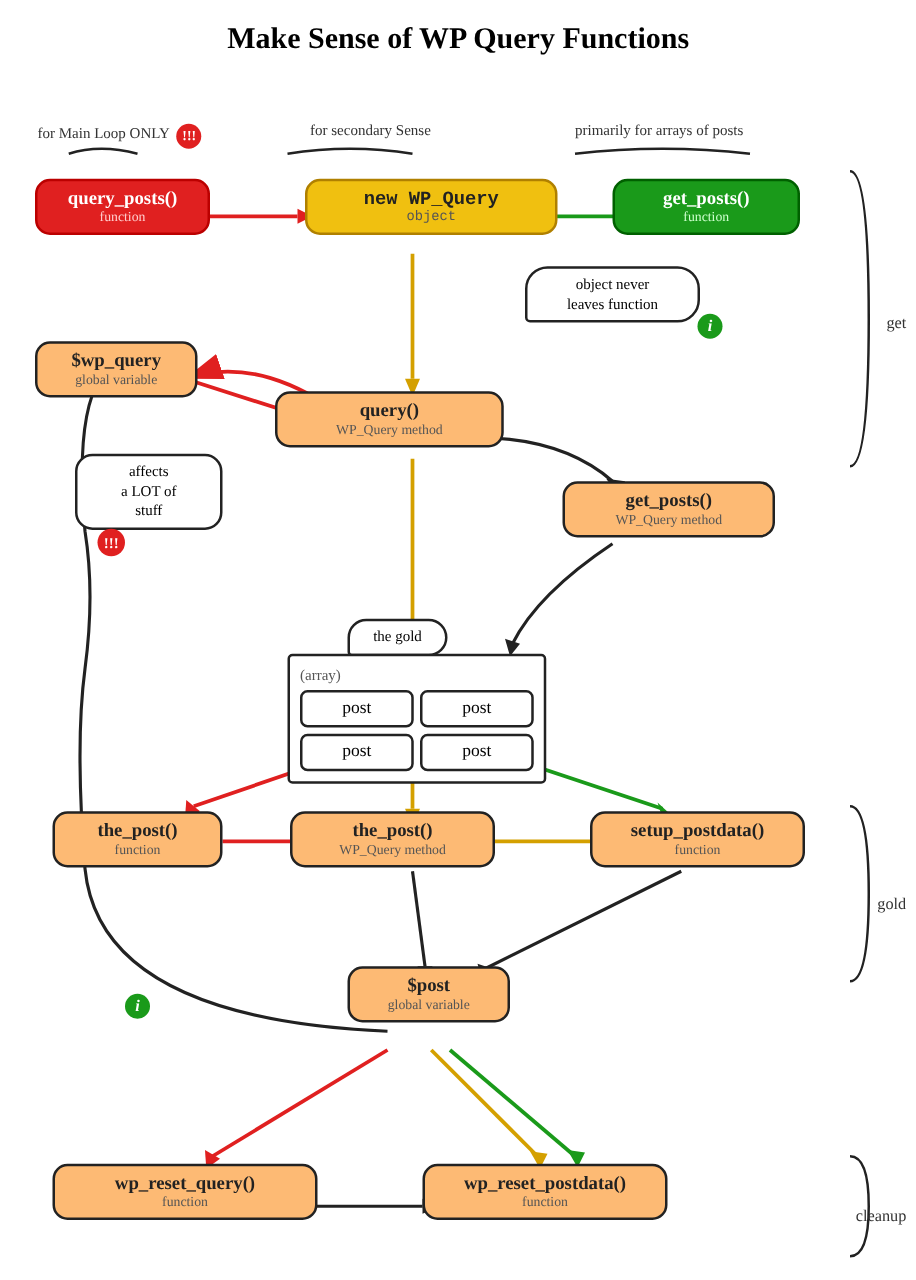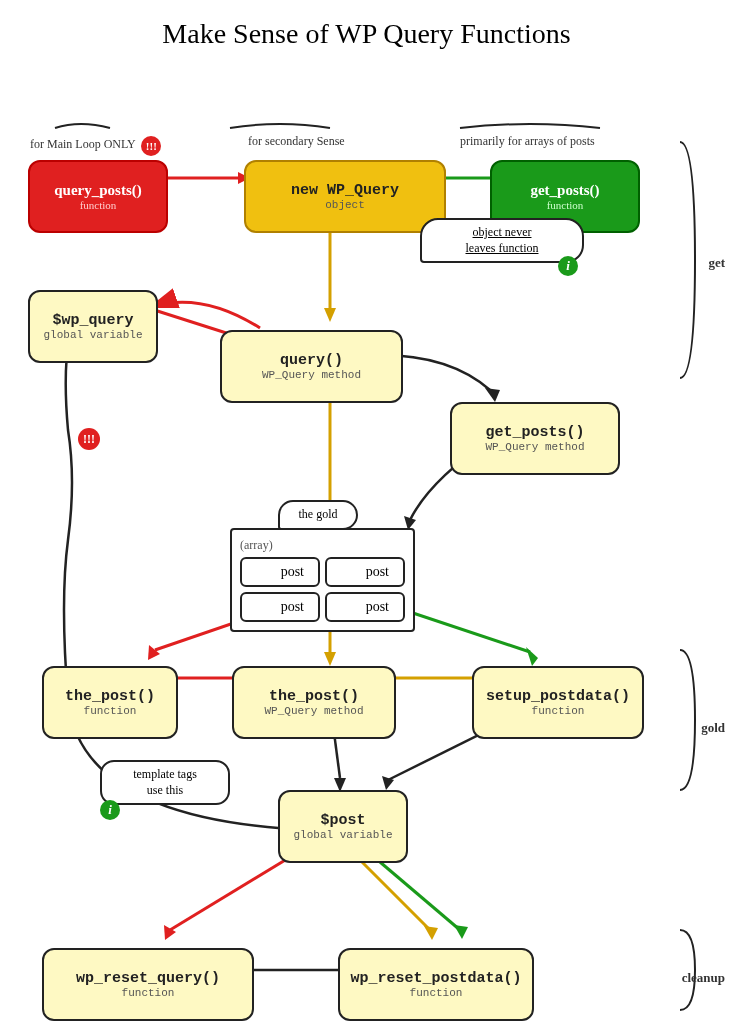--- a/index.html
+++ b/index.html
@@ -6,39 +6,38 @@
     body {
       background: #fff;
       font-family: 'Comic Sans MS', 'Chalkboard SE', cursive;
       width: 733px;
       min-height: 1024px;
       position: relative;
       overflow-x: hidden;
     }
     .page-title {
       text-align: center;
-      font-size: 28px;
-      font-weight: normal;
+      font-size: 24px;
+      font-weight: bold;
       padding: 18px 10px 10px 10px;
       font-family: 'Comic Sans MS', cursive;
     }
     .diagram-container {
       position: relative;
       width: 733px;
       height: 970px;
     }
     
     .box {
       position: absolute;
       border: 2.5px solid #222;
       border-radius: 12px;
       text-align: center;
       background: #fff;
-      padding: 20px 10px;
-      margin-top: 12px;
+      padding: 6px 10px;
     }
     .box .box-title {
       font-size: 15px;
       font-weight: bold;
       display: block;
     }
     .box .box-sub {
       font-size: 11px;
       color: #555;
       display: block;
@@ -54,24 +53,23 @@
       border-color: #b08000;
       color: #222;
     }
     .box-green {
       background: #1a9a1a;
       border-color: #006000;
       color: #fff;
     }
     .box-green .box-sub { color: #ccffcc; }
     .box-plain {
-      background: #fef9c3;
+      background: #fdba74;
       border-color: #222;
       color: #222;
-      font-family: Liberation Mono, monospace;
     }
     
     .array-container {
       position: absolute;
       border: 2px solid #222;
       border-radius: 4px;
       background: #fff;
       padding: 8px;
     }
     .array-label {
@@ -80,21 +78,21 @@
       margin-bottom: 4px;
     }
     .array-grid {
       display: grid;
       grid-template-columns: 1fr 1fr;
       gap: 5px;
     }
     .array-cell {
       border: 2px solid #222;
       border-radius: 6px;
-      text-align: right;
+      text-align: center;
       padding: 5px 14px;
       font-size: 14px;
       background: #fff;
     }
     
     .callout {
       position: absolute;
       background: #fff;
       border: 2px solid #222;
       border-radius: 14px;
@@ -134,29 +132,27 @@
       font-size: 12px;
       font-weight: bold;
       position: absolute;
     }
     
     .top-label {
       position: absolute;
       font-size: 12px;
       color: #333;
       text-align: center;
-      margin-top: 32px;
     }
     
     .side-label {
       position: absolute;
       font-size: 13px;
       color: #333;
       right: 8px;
-      font-weight: bold;
     }
     
     .arrows-svg {
       position: absolute;
       top: 0; left: 0;
       width: 100%;
       height: 100%;
       pointer-events: none;
     }
   </style>
@@ -260,49 +256,54 @@
   <div class="box box-yellow" style="left:244px; top:88px; width:202px;font-family:Liberation Mono, monospace;">
     <span class="box-title">new WP_Query</span>
     <span class="box-sub">object</span>
   </div>
 
   <div class="box box-green" style="left:490px; top:88px; width:150px;">
     <span class="box-title">get_posts()</span>
     <span class="box-sub">function</span>
   </div>
 
-  <div class="callout callout-speech" style="left:420px; top:158px; width:164px;text-decoration:underline;">
+  <div class="callout callout-speech" style="left:420px; top:158px; width:140px;">
     <span style="white-space:pre-line;">object never
 leaves function</span>
   </div>
 
   <div class="info-circle" style="left:558px; top:196px;">i</div>
 
   <div class="box box-plain" style="left:28px; top:218px; width:130px;">
     <span class="box-title">$wp_query</span>
     <span class="box-sub">global variable</span>
   </div>
 
+  <div class="callout" style="left:60px; top:308px; width:118px;">
+    <span style="white-space:pre-line;">affects
+a LOT of
+stuff</span>
+  </div>
   <div class="warn-circle" style="left:78px; top:368px;">!!!</div>
 
   <div class="box box-plain" style="left:220px; top:258px; width:183px;">
     <span class="box-title">query()</span>
     <span class="box-sub">WP_Query method</span>
   </div>
 
   <div class="box box-plain" style="left:450px; top:330px; width:170px;">
     <span class="box-title">get_posts()</span>
     <span class="box-sub">WP_Query method</span>
   </div>
 
   <div class="callout callout-speech" style="left:278px; top:440px; width:80px;">
     <span>the gold</span>
   </div>
 
-  <div class="array-container" style="left:230px; top:468px; width:185px;">
+  <div class="array-container" style="left:230px; top:468px; width:207px;">
     <div class="array-label">(array)</div>
     <div class="array-grid">
       <div class="array-cell">post</div>
       <div class="array-cell">post</div>
       <div class="array-cell">post</div>
       <div class="array-cell">post</div>
     </div>
   </div>
 
   <div class="box box-plain" style="left:42px; top:594px; width:136px;">
@@ -313,24 +314,20 @@
   <div class="box box-plain" style="left:232px; top:594px; width:164px;">
     <span class="box-title">the_post()</span>
     <span class="box-sub">WP_Query method</span>
   </div>
 
   <div class="box box-plain" style="left:472px; top:594px; width:172px;">
     <span class="box-title">setup_postdata()</span>
     <span class="box-sub">function</span>
   </div>
 
-  <div class="callout" style="left:100px; top:700px; width:130px;">
-    <span style="white-space:pre-line;">template tags
-use this</span>
-  </div>
   <div class="info-circle" style="left:100px; top:740px;">i</div>
 
   <div class="box box-plain" style="left:278px; top:718px; width:130px;">
     <span class="box-title">$post</span>
     <span class="box-sub">global variable</span>
   </div>
 
   <div class="box box-plain" style="left:42px; top:876px; width:212px;">
     <span class="box-title">wp_reset_query()</span>
     <span class="box-sub">function</span>

